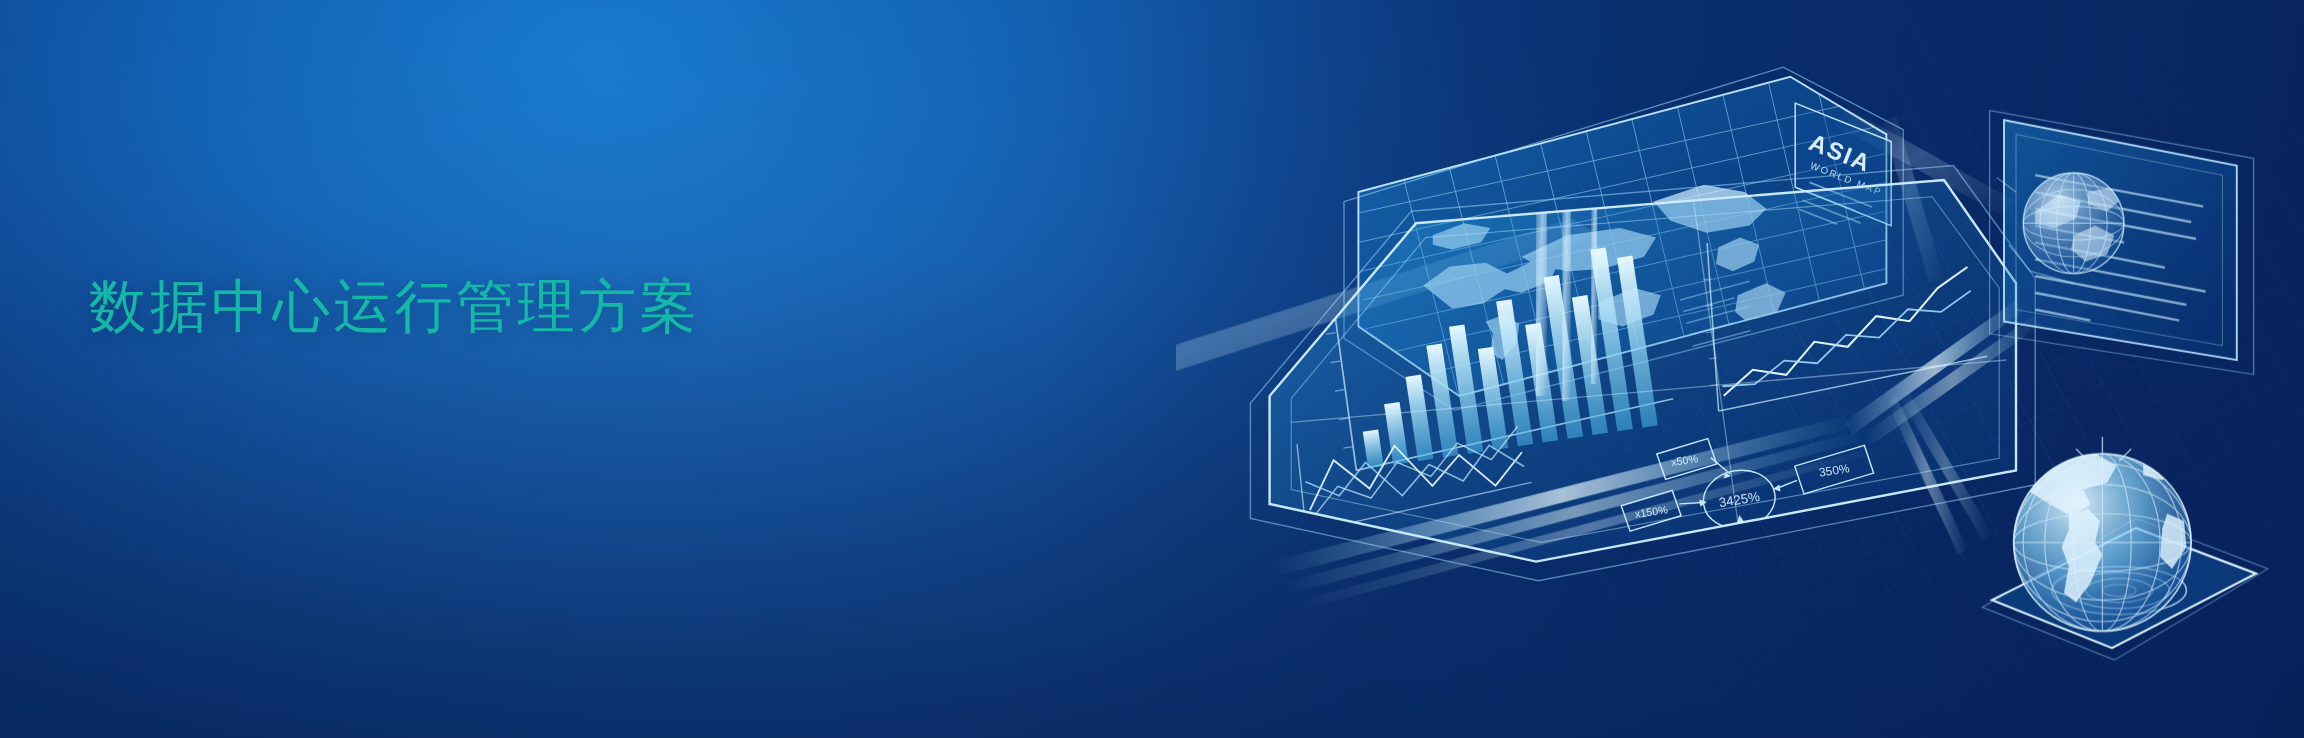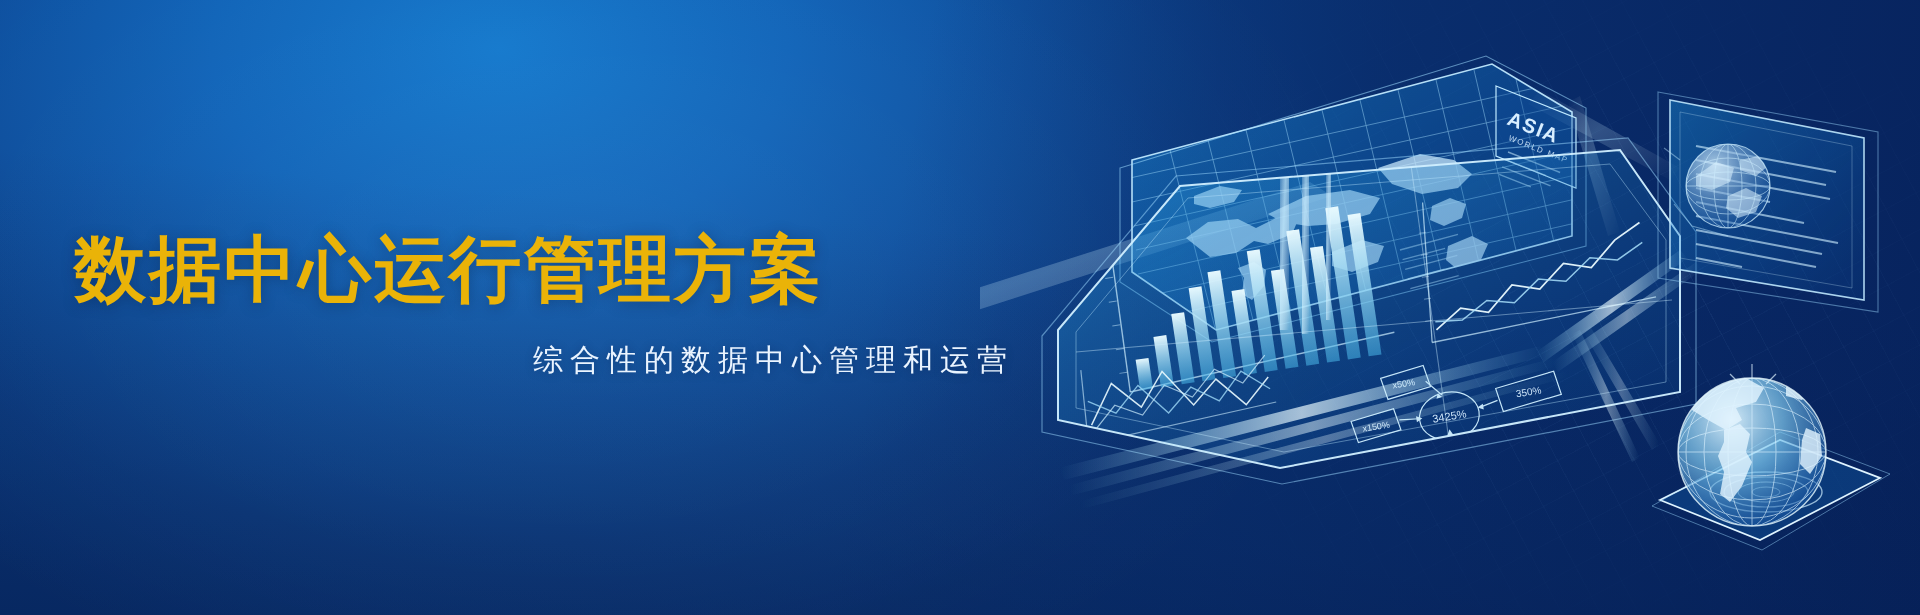--- a/index.html
+++ b/index.html
@@ -75,24 +75,24 @@
     left: 0;
     top: 0;
     width: 1060px;
     height: 615px;
   }
   .headline {
     position: absolute;
     left: 74px;
     top: 232px;
     margin: 0;
-    color: #eab308;
-    font-size: 72px;
+    color: #14b8a6;
+    font-size: 48px;
     line-height: 1.04;
-    font-weight: 700;
+    font-weight: 400;
     letter-spacing: 3px;
     white-space: nowrap;
     text-shadow: 0 2px 14px rgba(2,22,60,.34);
     font-family: "Liberation Sans", "DejaVu Sans", sans-serif;
   }
   .subhead {
     position: absolute;
     left: 74px;
     top: 340px;
     width: 940px;
@@ -129,21 +129,20 @@
 <div class="banner">
 
   <div class="bg-base"></div>
   <div class="bg-right-dark"></div>
   <div class="bg-bottom-shade"></div>
   <div class="bg-vignette"></div>
   <div class="bg-mesh"></div>
 
   <div class="text-block">
     <h1 class="headline">数据中心运行管理方案</h1>
-    <p class="subhead">综合性的数据中心管理和运营</p>
   </div>
 
   <div class="art">
     <svg viewBox="0 0 940 615" xmlns="http://www.w3.org/2000/svg">
       <defs>
         <linearGradient id="gPanel" x1="0" y1="0" x2="1" y2="1">
           <stop offset="0%" stop-color="#1E8FD8" stop-opacity=".50"></stop>
           <stop offset="55%" stop-color="#1573C4" stop-opacity=".34"></stop>
           <stop offset="100%" stop-color="#0E4E9C" stop-opacity=".22"></stop>
         </linearGradient>

